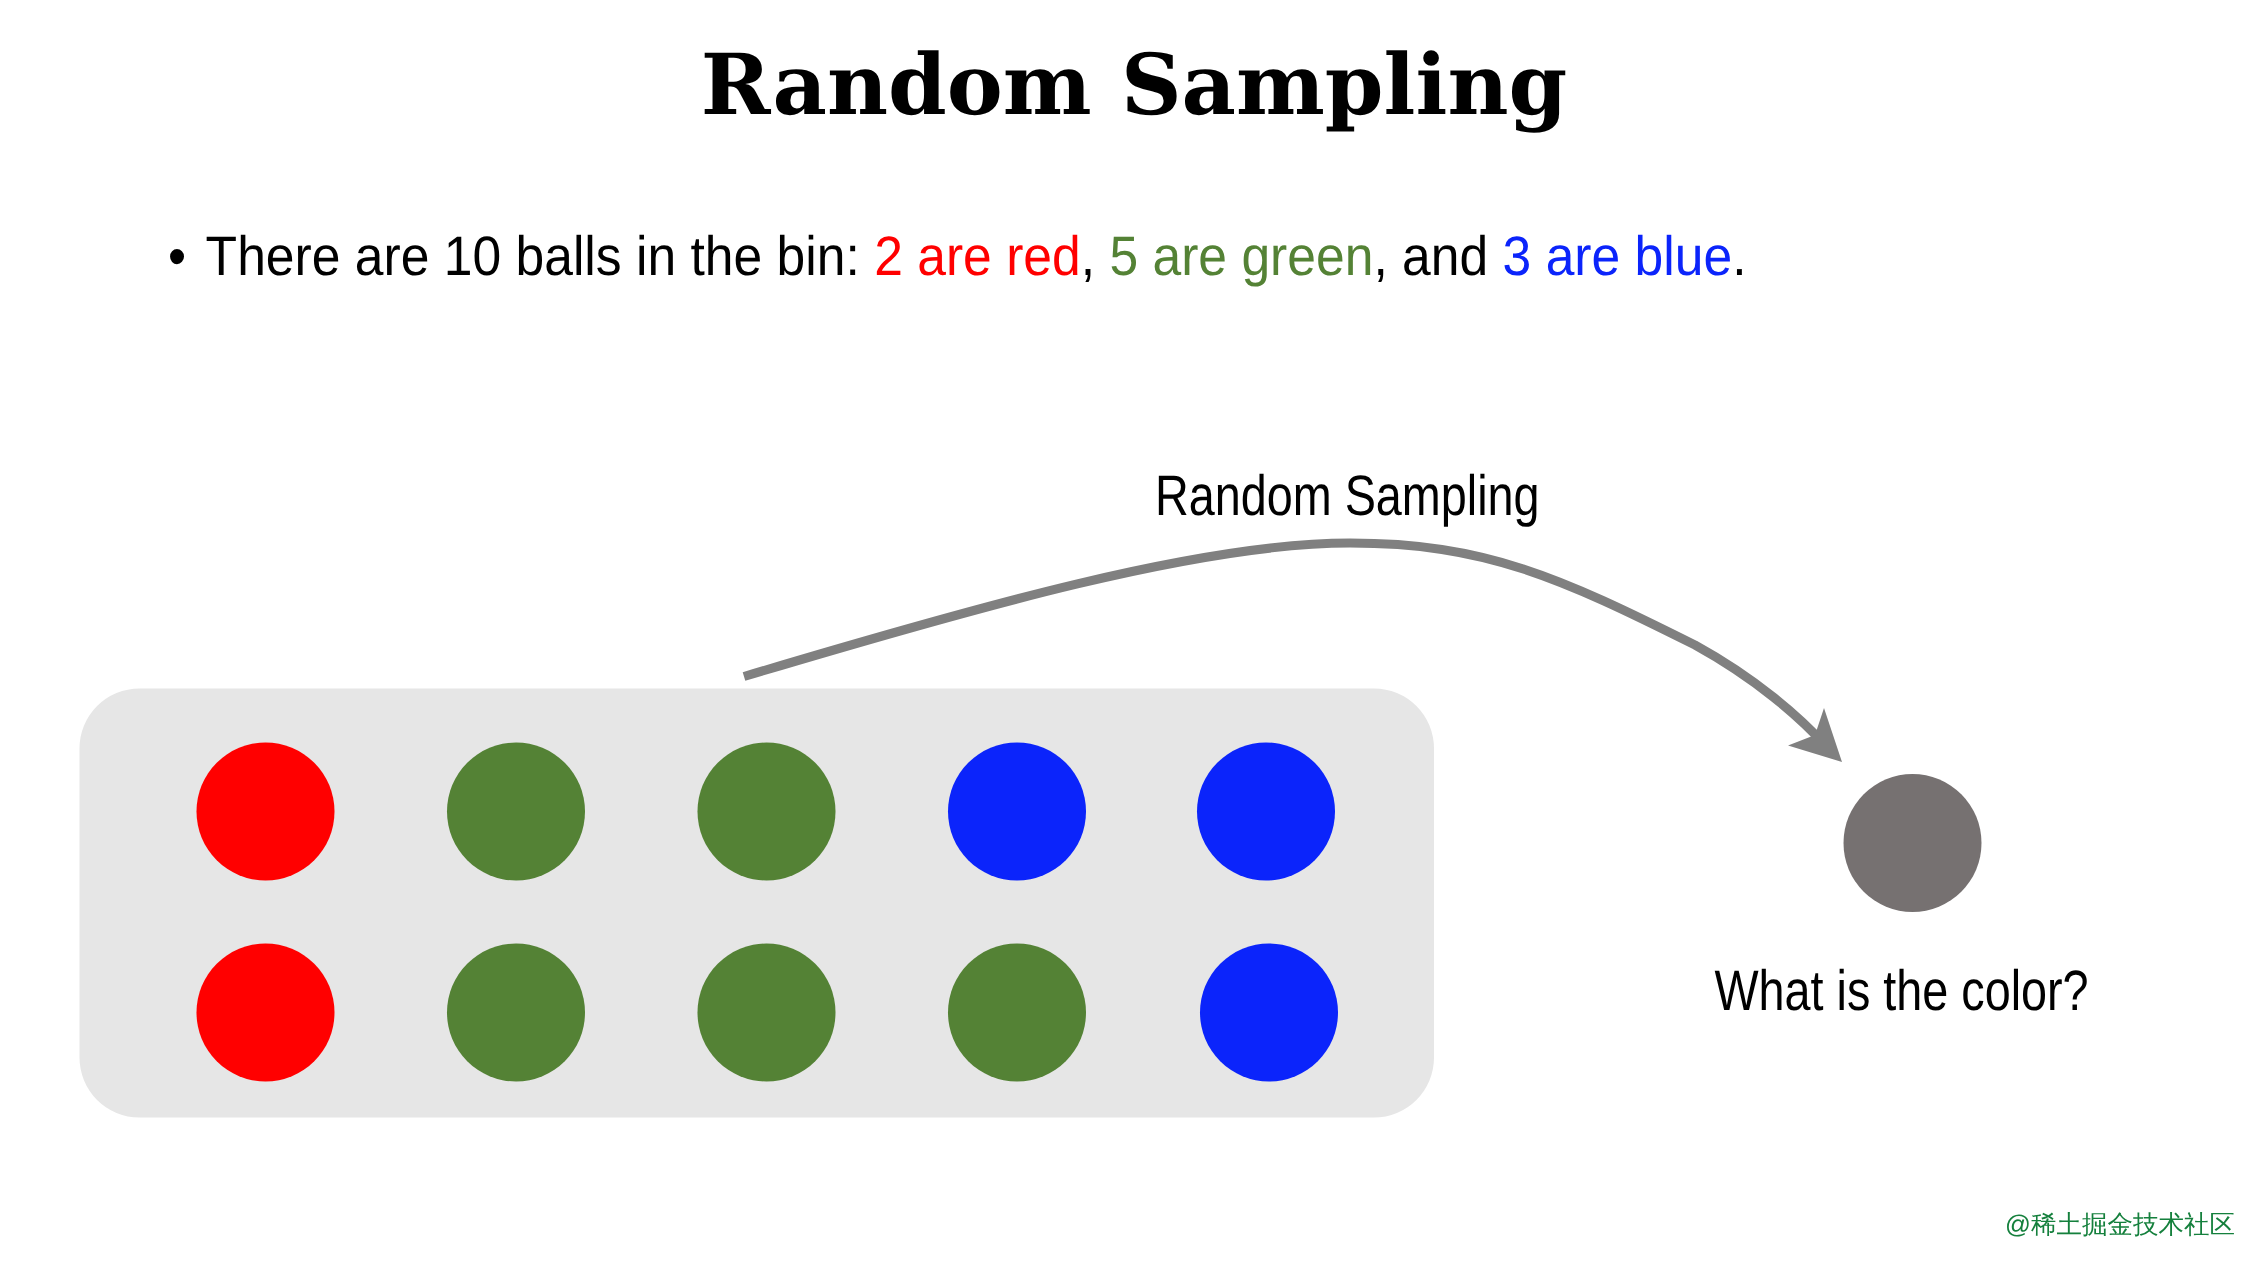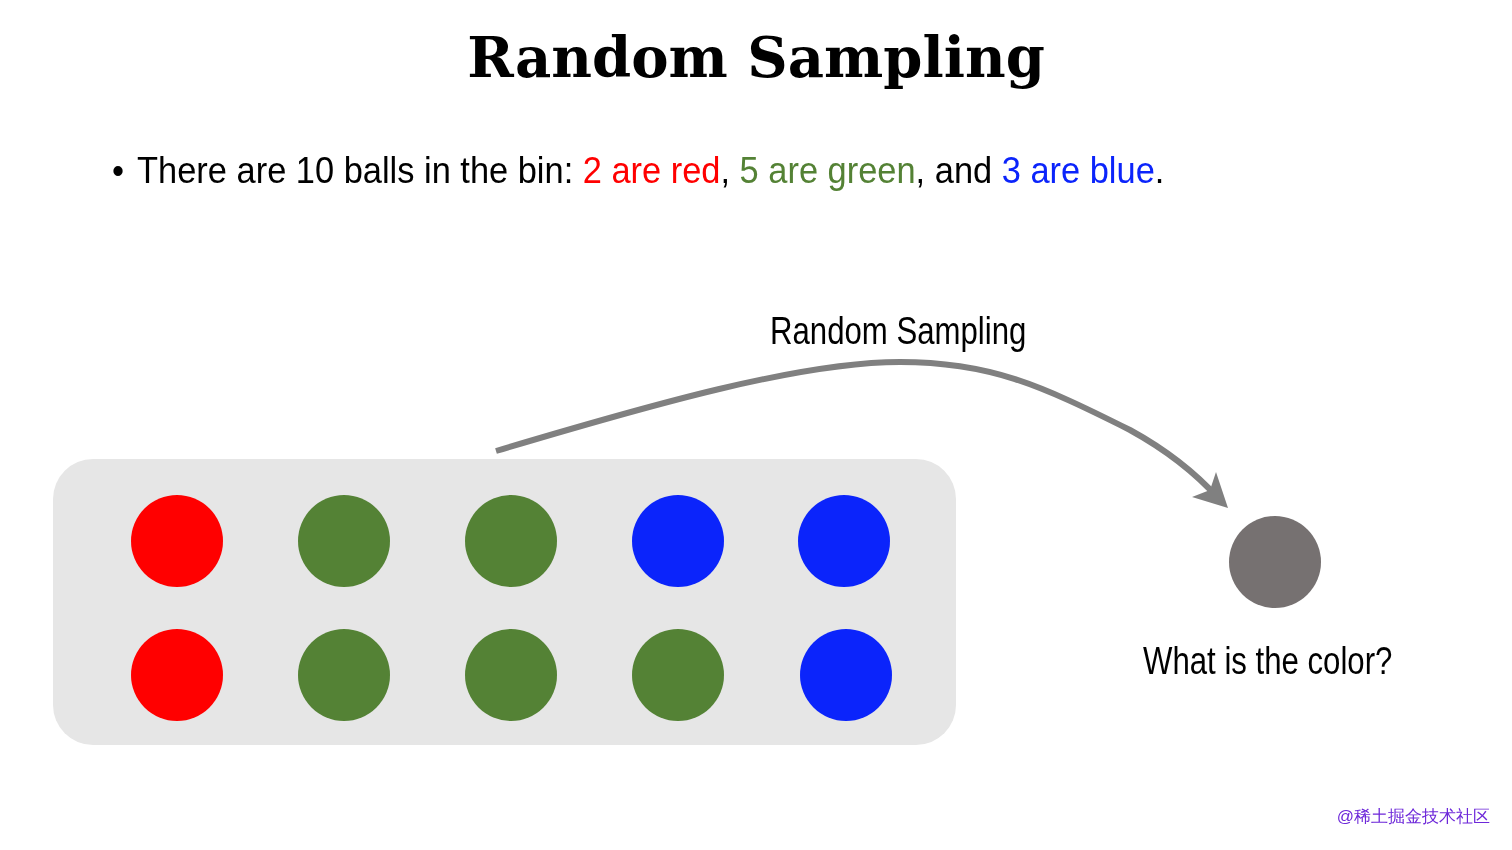--- a/index.html
+++ b/index.html
@@ -34,21 +34,21 @@
   }
   .sample-ball {
     position: absolute; left: 1229px; top: 516px; width: 92px; height: 92px;
     border-radius: 50%; background: #767171;
   }
   .question {
     position: absolute; left: 1143px; top: 640px; font-size: 38px; color: #000;
     white-space: nowrap; transform: scaleX(0.82); transform-origin: left top;
   }
   .watermark {
-    position: absolute; right: 22px; top: 805px; font-size: 17px; color: #6d28d9;
+    position: absolute; right: 22px; top: 805px; font-size: 17px; color: #15803d;
     white-space: nowrap;
   }
 </style>
 </head>
 <body>
 
 <div class="title">Random Sampling</div>
 
 <div class="bullet-line">
   <span class="bullet-dot">•</span><span>There are 10 balls in the bin: </span><span class="c-red">2 are red</span><span>, </span><span class="c-green">5 are green</span><span>, and </span><span class="c-blue">3 are blue</span><span>.</span>

